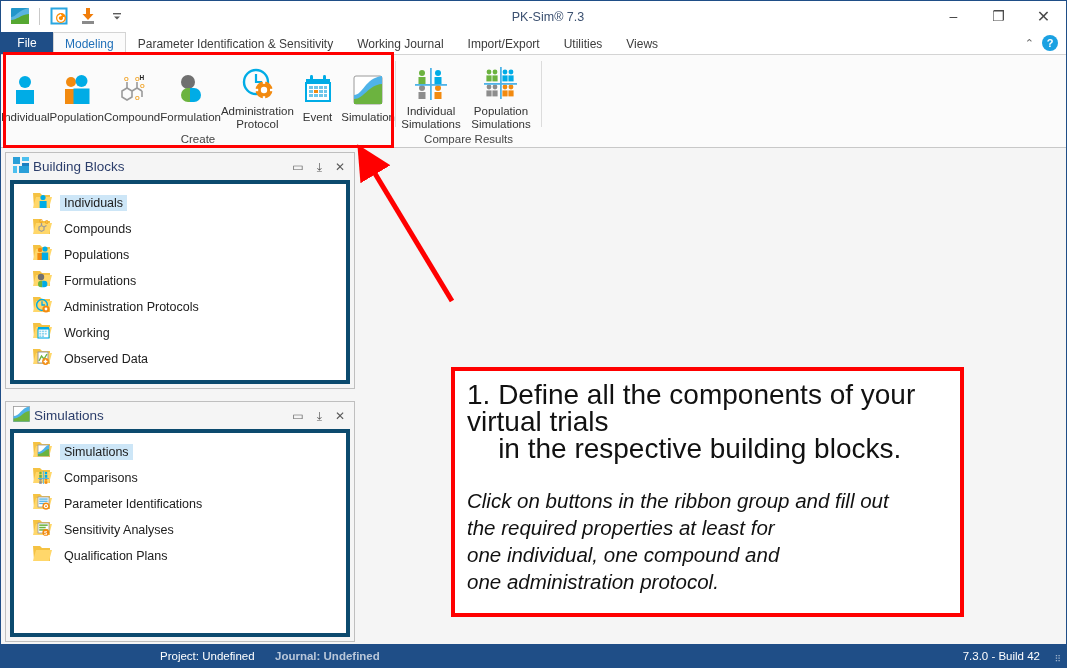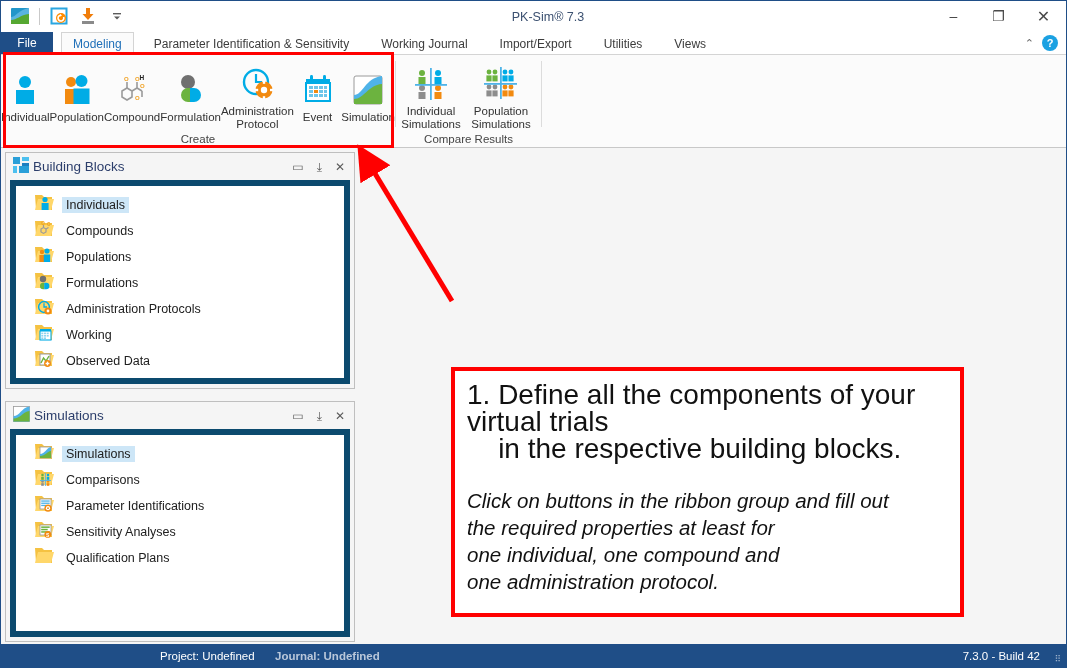--- a/index.html
+++ b/index.html
@@ -47,21 +47,20 @@
   }
   .wincontrols div:last-child { font-size:16px; }
 
   
   .tabstrip {
     height:23px; min-height:23px;
     background:#ffffff;
     display:flex; align-items:stretch;
     border-bottom:1px solid #d4d4d4;
     position:relative;
-    gap:8px;
   }
   .tab-file {
     background:#1f4e87; color:#fff;
     font-size:12px;
     display:flex; align-items:center; justify-content:center;
     width:52px;
   }
   .tab {
     display:flex; align-items:center; padding:0 11px;
     font-size:12px; color:#3c3c3c;
@@ -125,21 +124,21 @@
     display:flex; align-items:center;
     padding:0 6px 0 7px; gap:4px;
     background:#f5f5f5;
   }
   .panel-title { font-size:13.5px; color:#2c3e6b; }
   .panel-head-btns { margin-left:auto; display:flex; align-items:center; gap:13px; padding-right:3px; }
   .phb { font-size:12px; color:#5a5a5a; line-height:1; }
   .panel-body {
     flex:1; margin:0 4px 4px 4px;
     background:#ffffff;
-    border:6px solid #0c4a6e;
+    border:4px solid #0c4a6e;
     padding:6px 0 0 0;
     overflow:hidden;
   }
   .treeitem {
     height:26px; display:flex; align-items:center;
     padding-left:18px; gap:8px;
   }
   .treeitem .lbl { font-size:12.5px; color:#202020; padding:1px 4px; }
   .treeitem.selected .lbl { background:#cde6f7; }
 

